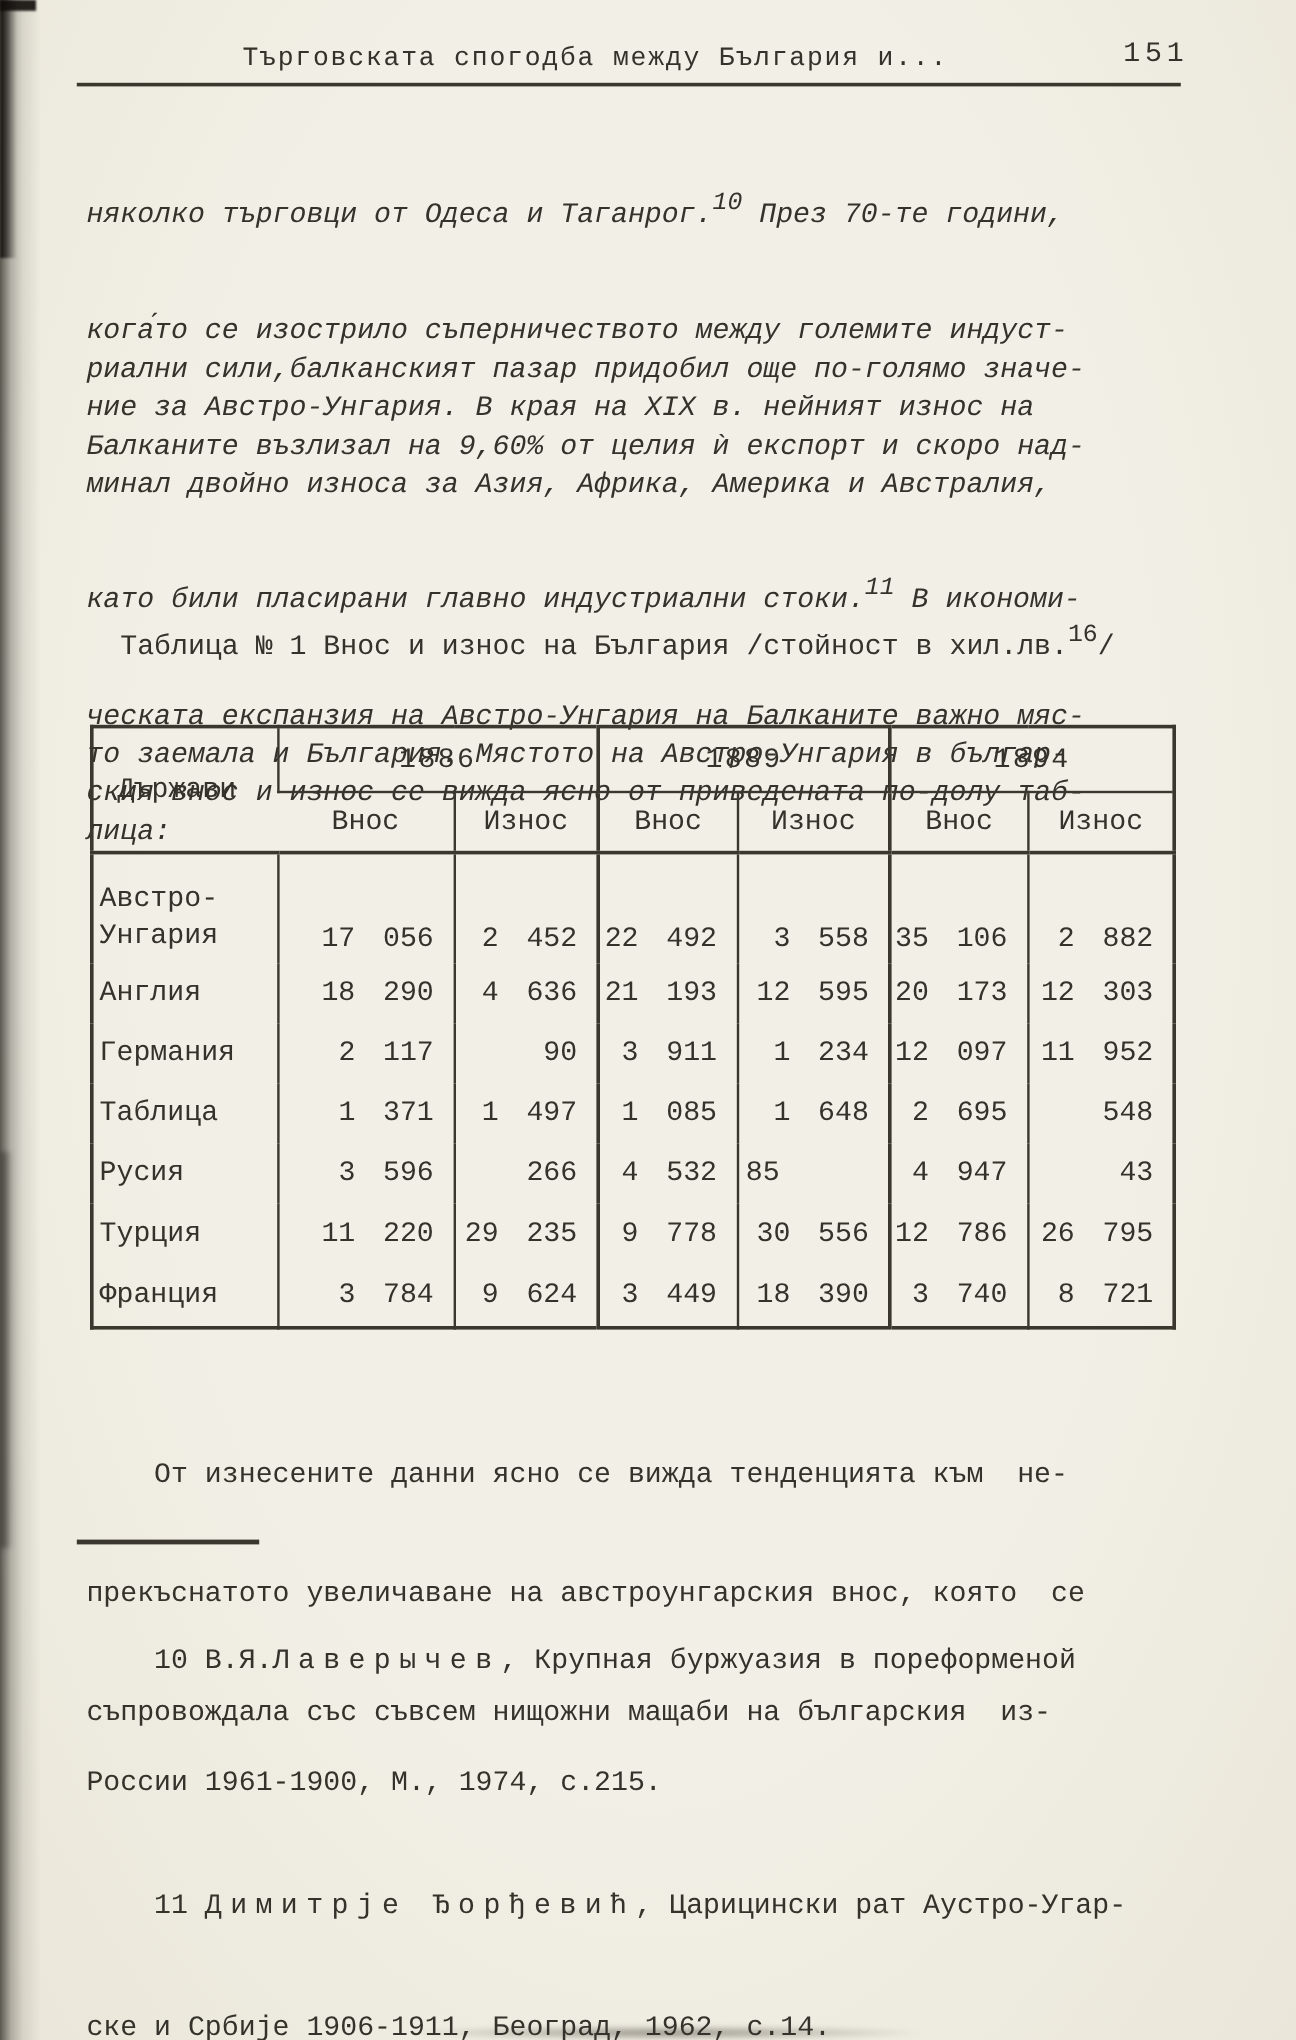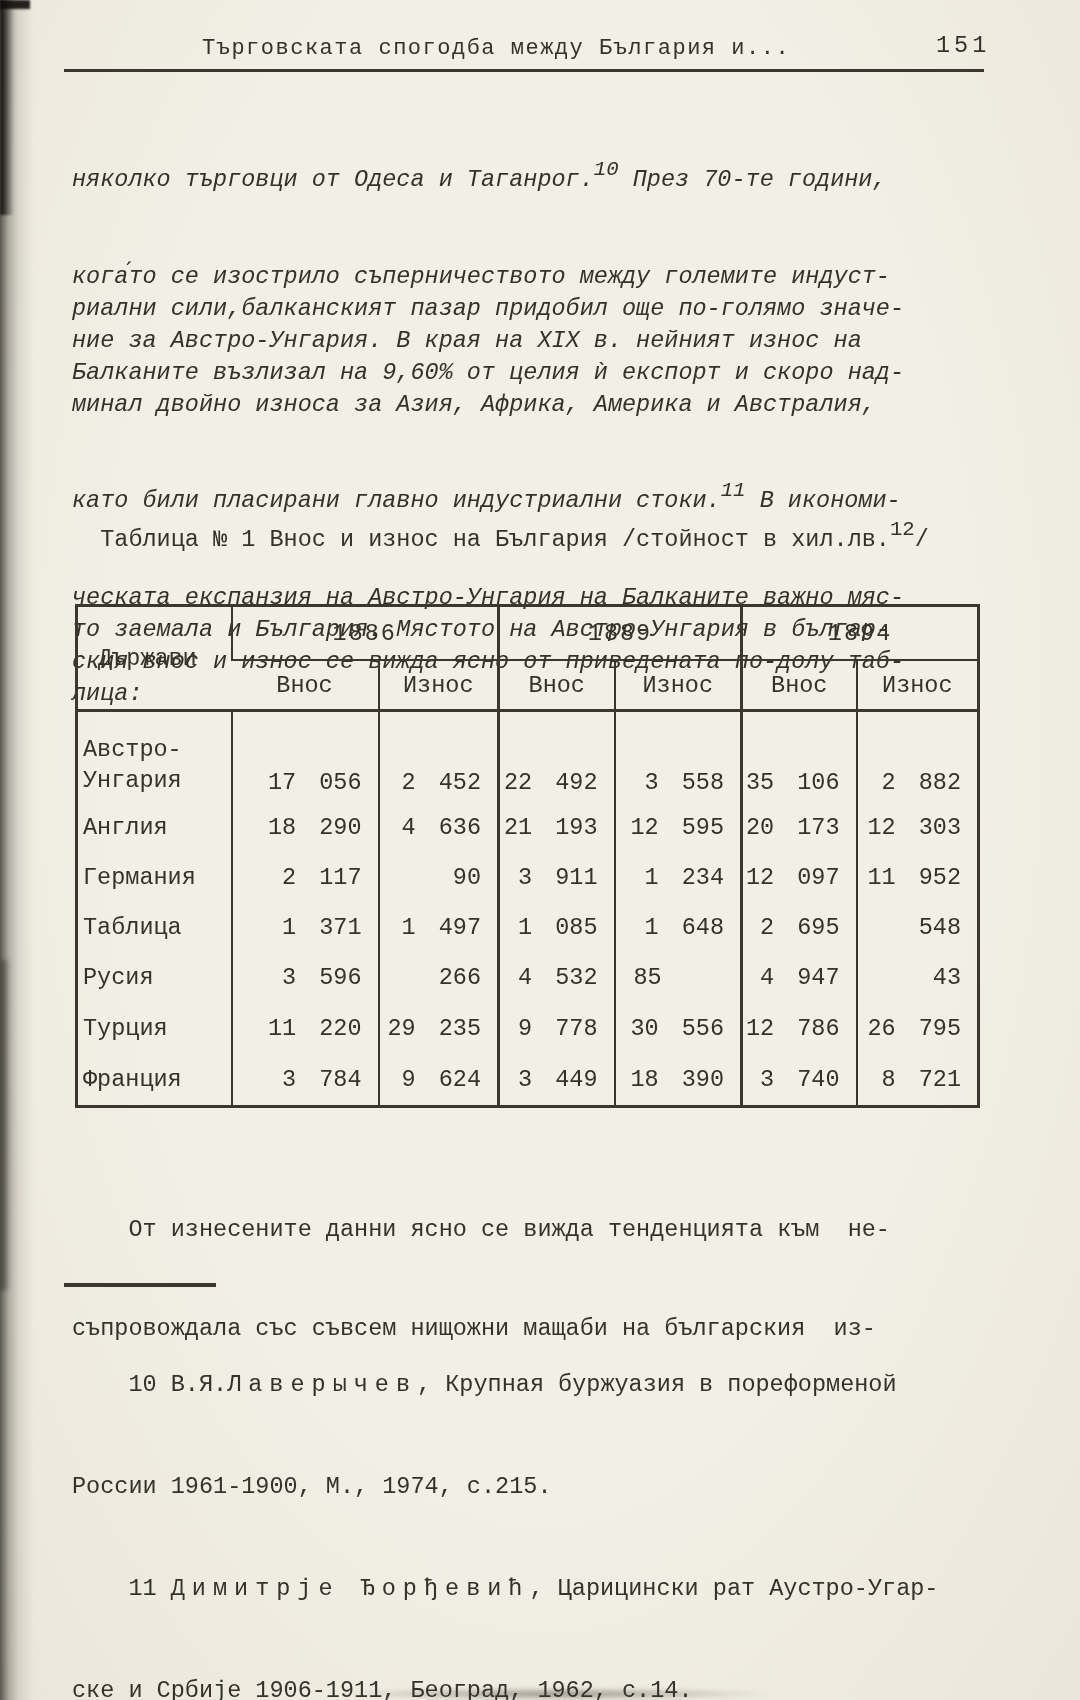--- a/index.html
+++ b/index.html
@@ -50,21 +50,21 @@
     font-size:23.5px;color:var(--ink);}
   table{border:3px solid var(--border);}
   th,td{border-left:2px solid var(--border);padding:0;font-weight:normal;}
   tr > *:first-child{border-left:none;}
   .yb{border-left-width:3px;}
   th.year{border-bottom:2px solid var(--border);text-align:center;letter-spacing:2px;height:52px;}
   th.sub{border-bottom:3px solid var(--border);text-align:center;height:48px;}
   th.countryhdr{border-bottom:3px solid var(--border);text-align:left;padding-left:20px;vertical-align:middle;}
   td.country{text-align:left;padding-left:5px;white-space:pre-line;line-height:31px;}
   td.v{text-align:right;padding-right:16px;word-spacing:9px;white-space:pre;}
-  td.v.al{text-align:left;padding-left:18px;}
+  td.v.al{text-align:left;padding-left:6px;}
   tbody td{vertical-align:middle;}
   tr.r0{height:92px;} tr.r0 td{vertical-align:bottom;padding-bottom:7px;}
   tr.r1,tr.r2,tr.r3,tr.r4{height:50px;}
   tr.r5,tr.r6{height:52px;}
 </style>
 </head>
 <body>
 
 <div class="page">
 
@@ -85,21 +85,21 @@
 ние за Австро-Унгария. В края на ХIХ в. нейният износ на
 Балканите възлизал на 9,60% от целия ѝ експорт и скоро над-
 минал двойно износа за Азия, Африка, Америка и Австралия,</div>
     <div><span>като били пласирани главно индустриални стоки.</span><span class="sup">11</span><span> В икономи-</span></div>
     <div>ческата експанзия на Австро-Унгария на Балканите важно мяс-
 то заемала и България. Мястото на Австро-Унгария в българ-
 ския внос и износ се вижда ясно от приведената по-долу таб-
 лица:</div>
   </div>
 
-  <div class="textblock caption"><span>  Таблица № 1 Внос и износ на България /стойност в хил.лв.</span><span class="sup">12</span><span>/</span></div>
+  <div class="textblock caption"><span>  Таблица № 1 Внос и износ на България /стойност в хил.лв.</span><span class="sup">16</span><span>/</span></div>
 
   <div class="tablewrap">
     <table>
       <colgroup>
         <col style="width:155px">
           <col style="width:147px">
           <col style="width:120px">
         <col style="width:116px">
           <col style="width:127px">
           <col style="width:115px">
@@ -185,20 +185,21 @@
           <td class="v">18 390</td>
           <td class="v yb">3 740</td>
           <td class="v">8 721</td>
         </tr>
       </tbody>
     </table>
   </div>
 
   <div class="textblock para2">
     <div><span>    От </span><span class="bold">изнесените</span><span> данни ясно се вижда тенденцията към  не-</span></div>
+    <div><span class="bold">прекъснатото</span><span> увеличаване на австроунгарския внос, която  се</span></div>
     <div>съпровождала със съвсем нищожни мащаби на българския  из-</div>
   </div>
 
   <div class="fnrule"></div>
 
   <div class="textblock footnotes">
     <div><span>    10 В.Я.</span><span class="sperr">Лаверычев</span><span>, Крупная буржуазия в пореформеной</span></div>
     <div>России 1961-1900, М., 1974, с.215.</div>
     <div><span>    11 </span><span class="sperr">Димитрје Ђорђевић</span><span>, Царицински рат Аустро-Угар-</span></div>
     <div>ске и Србије 1906-1911, Београд, 1962, с.14.</div>

